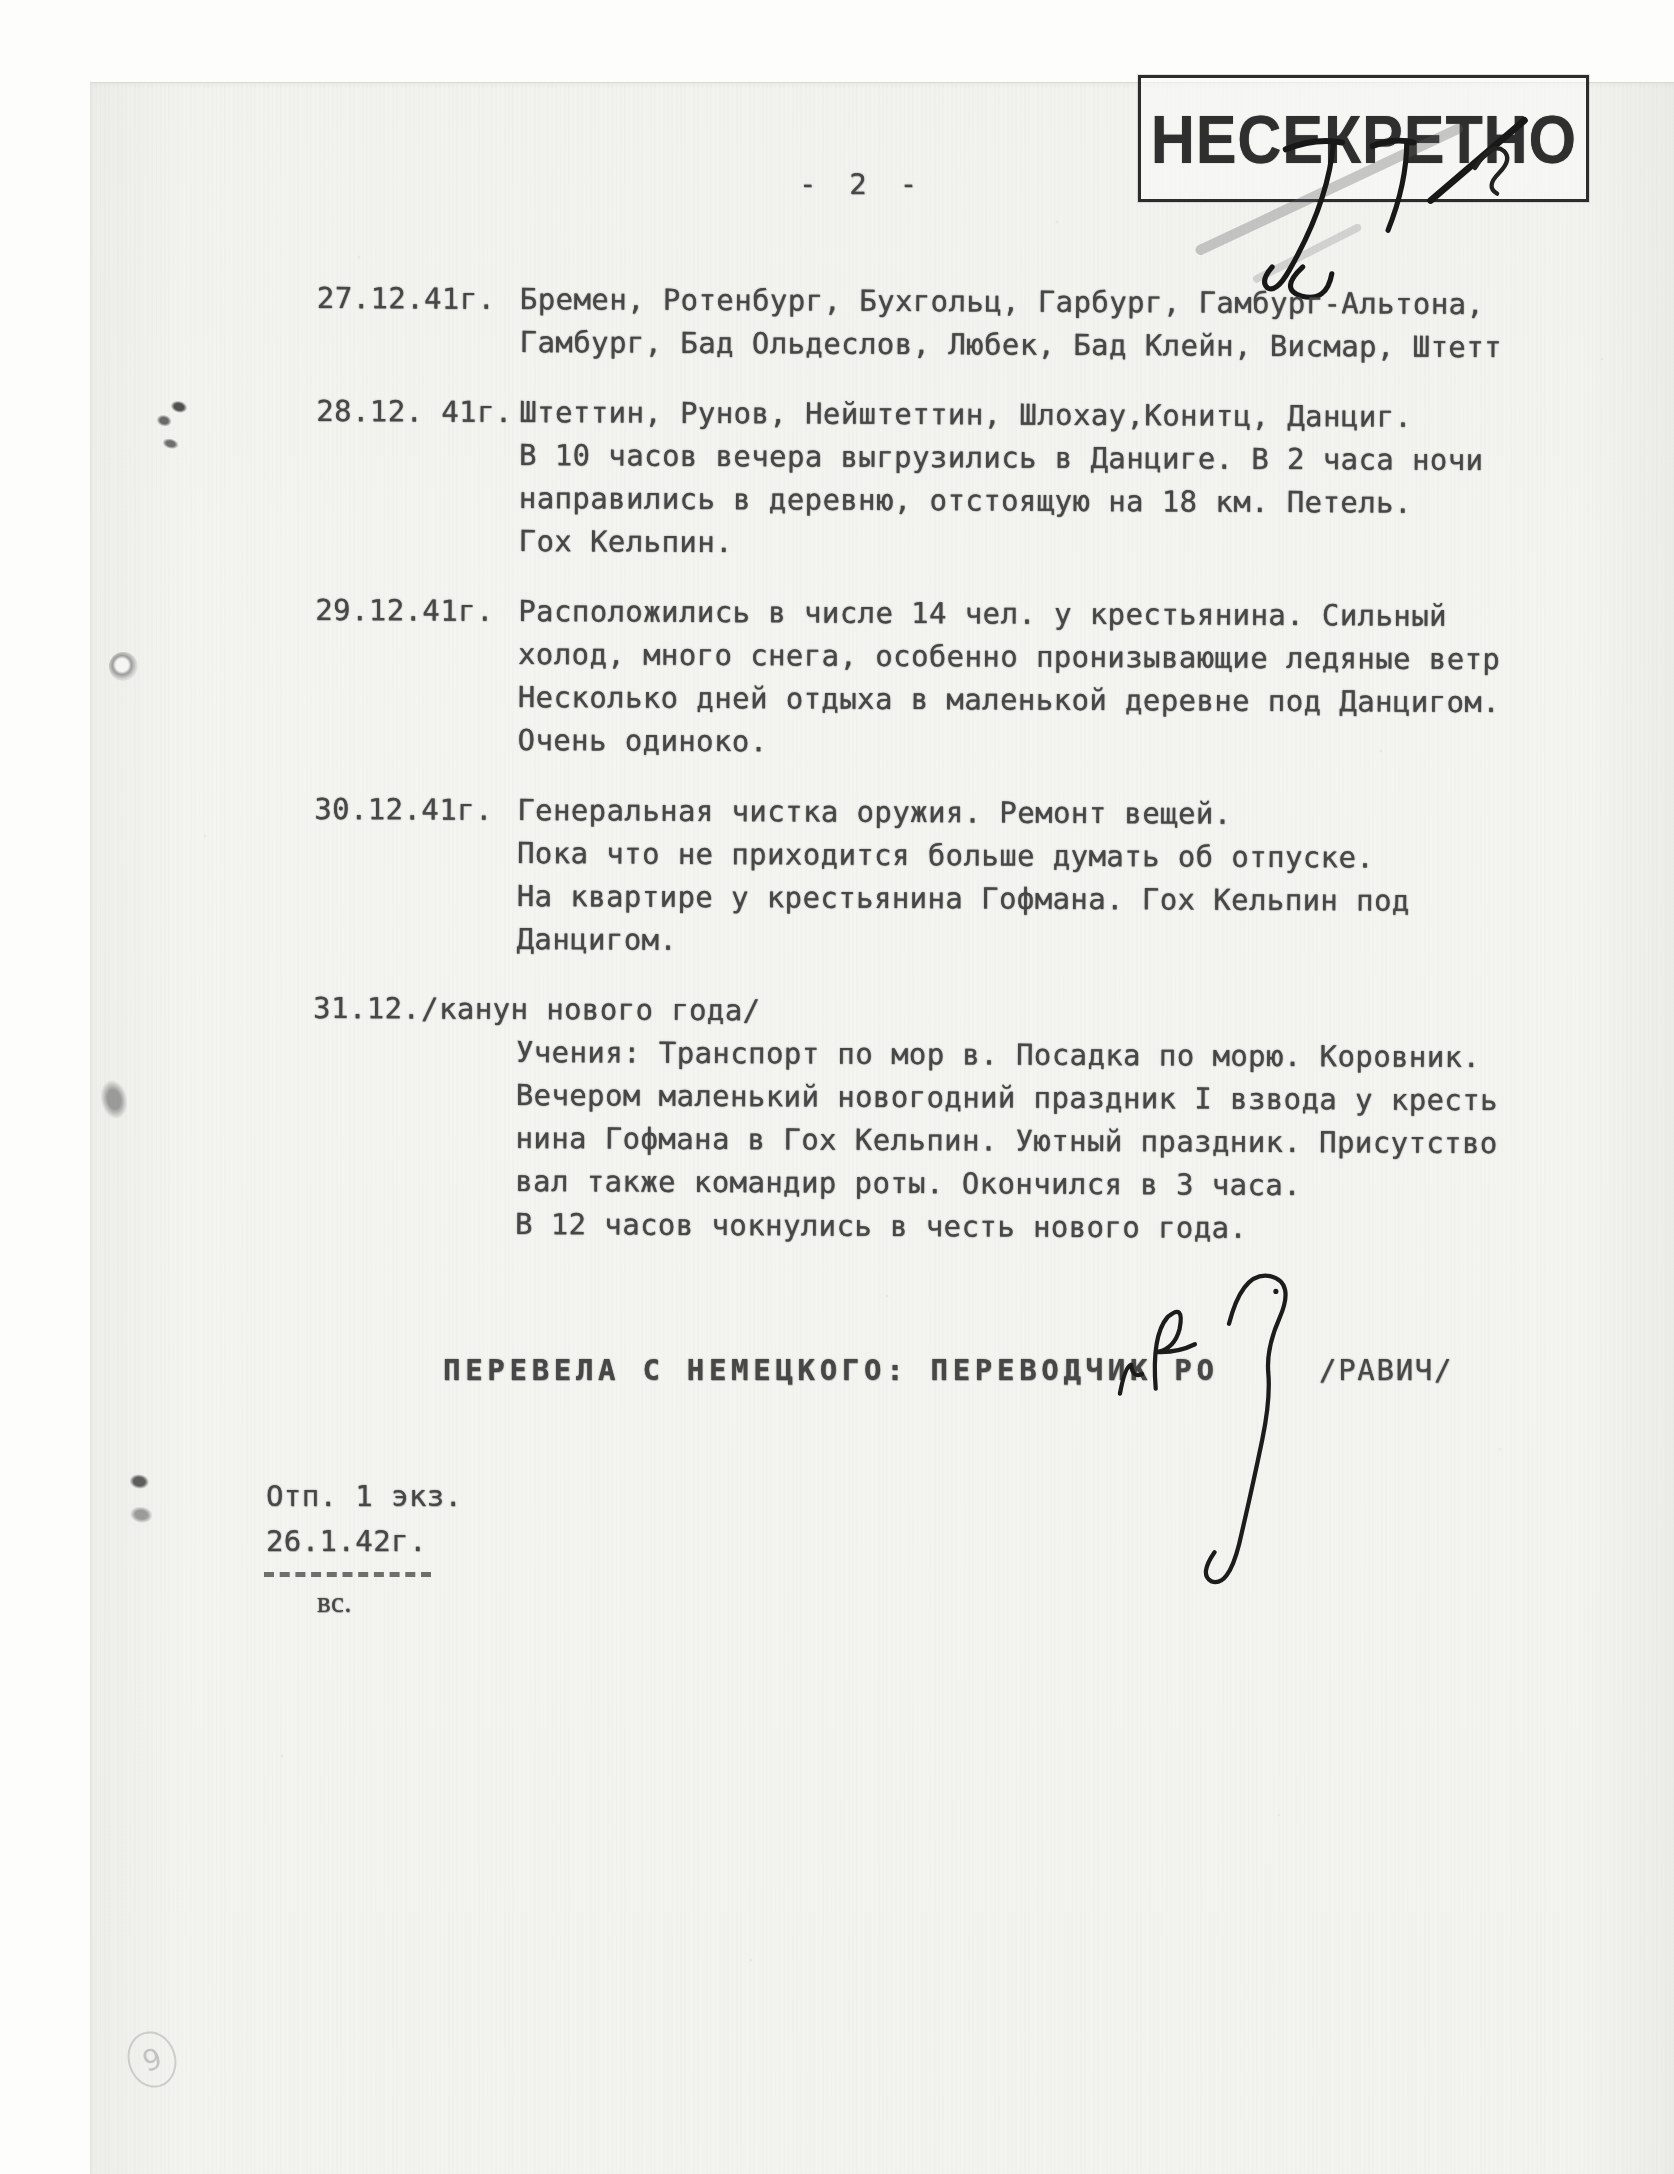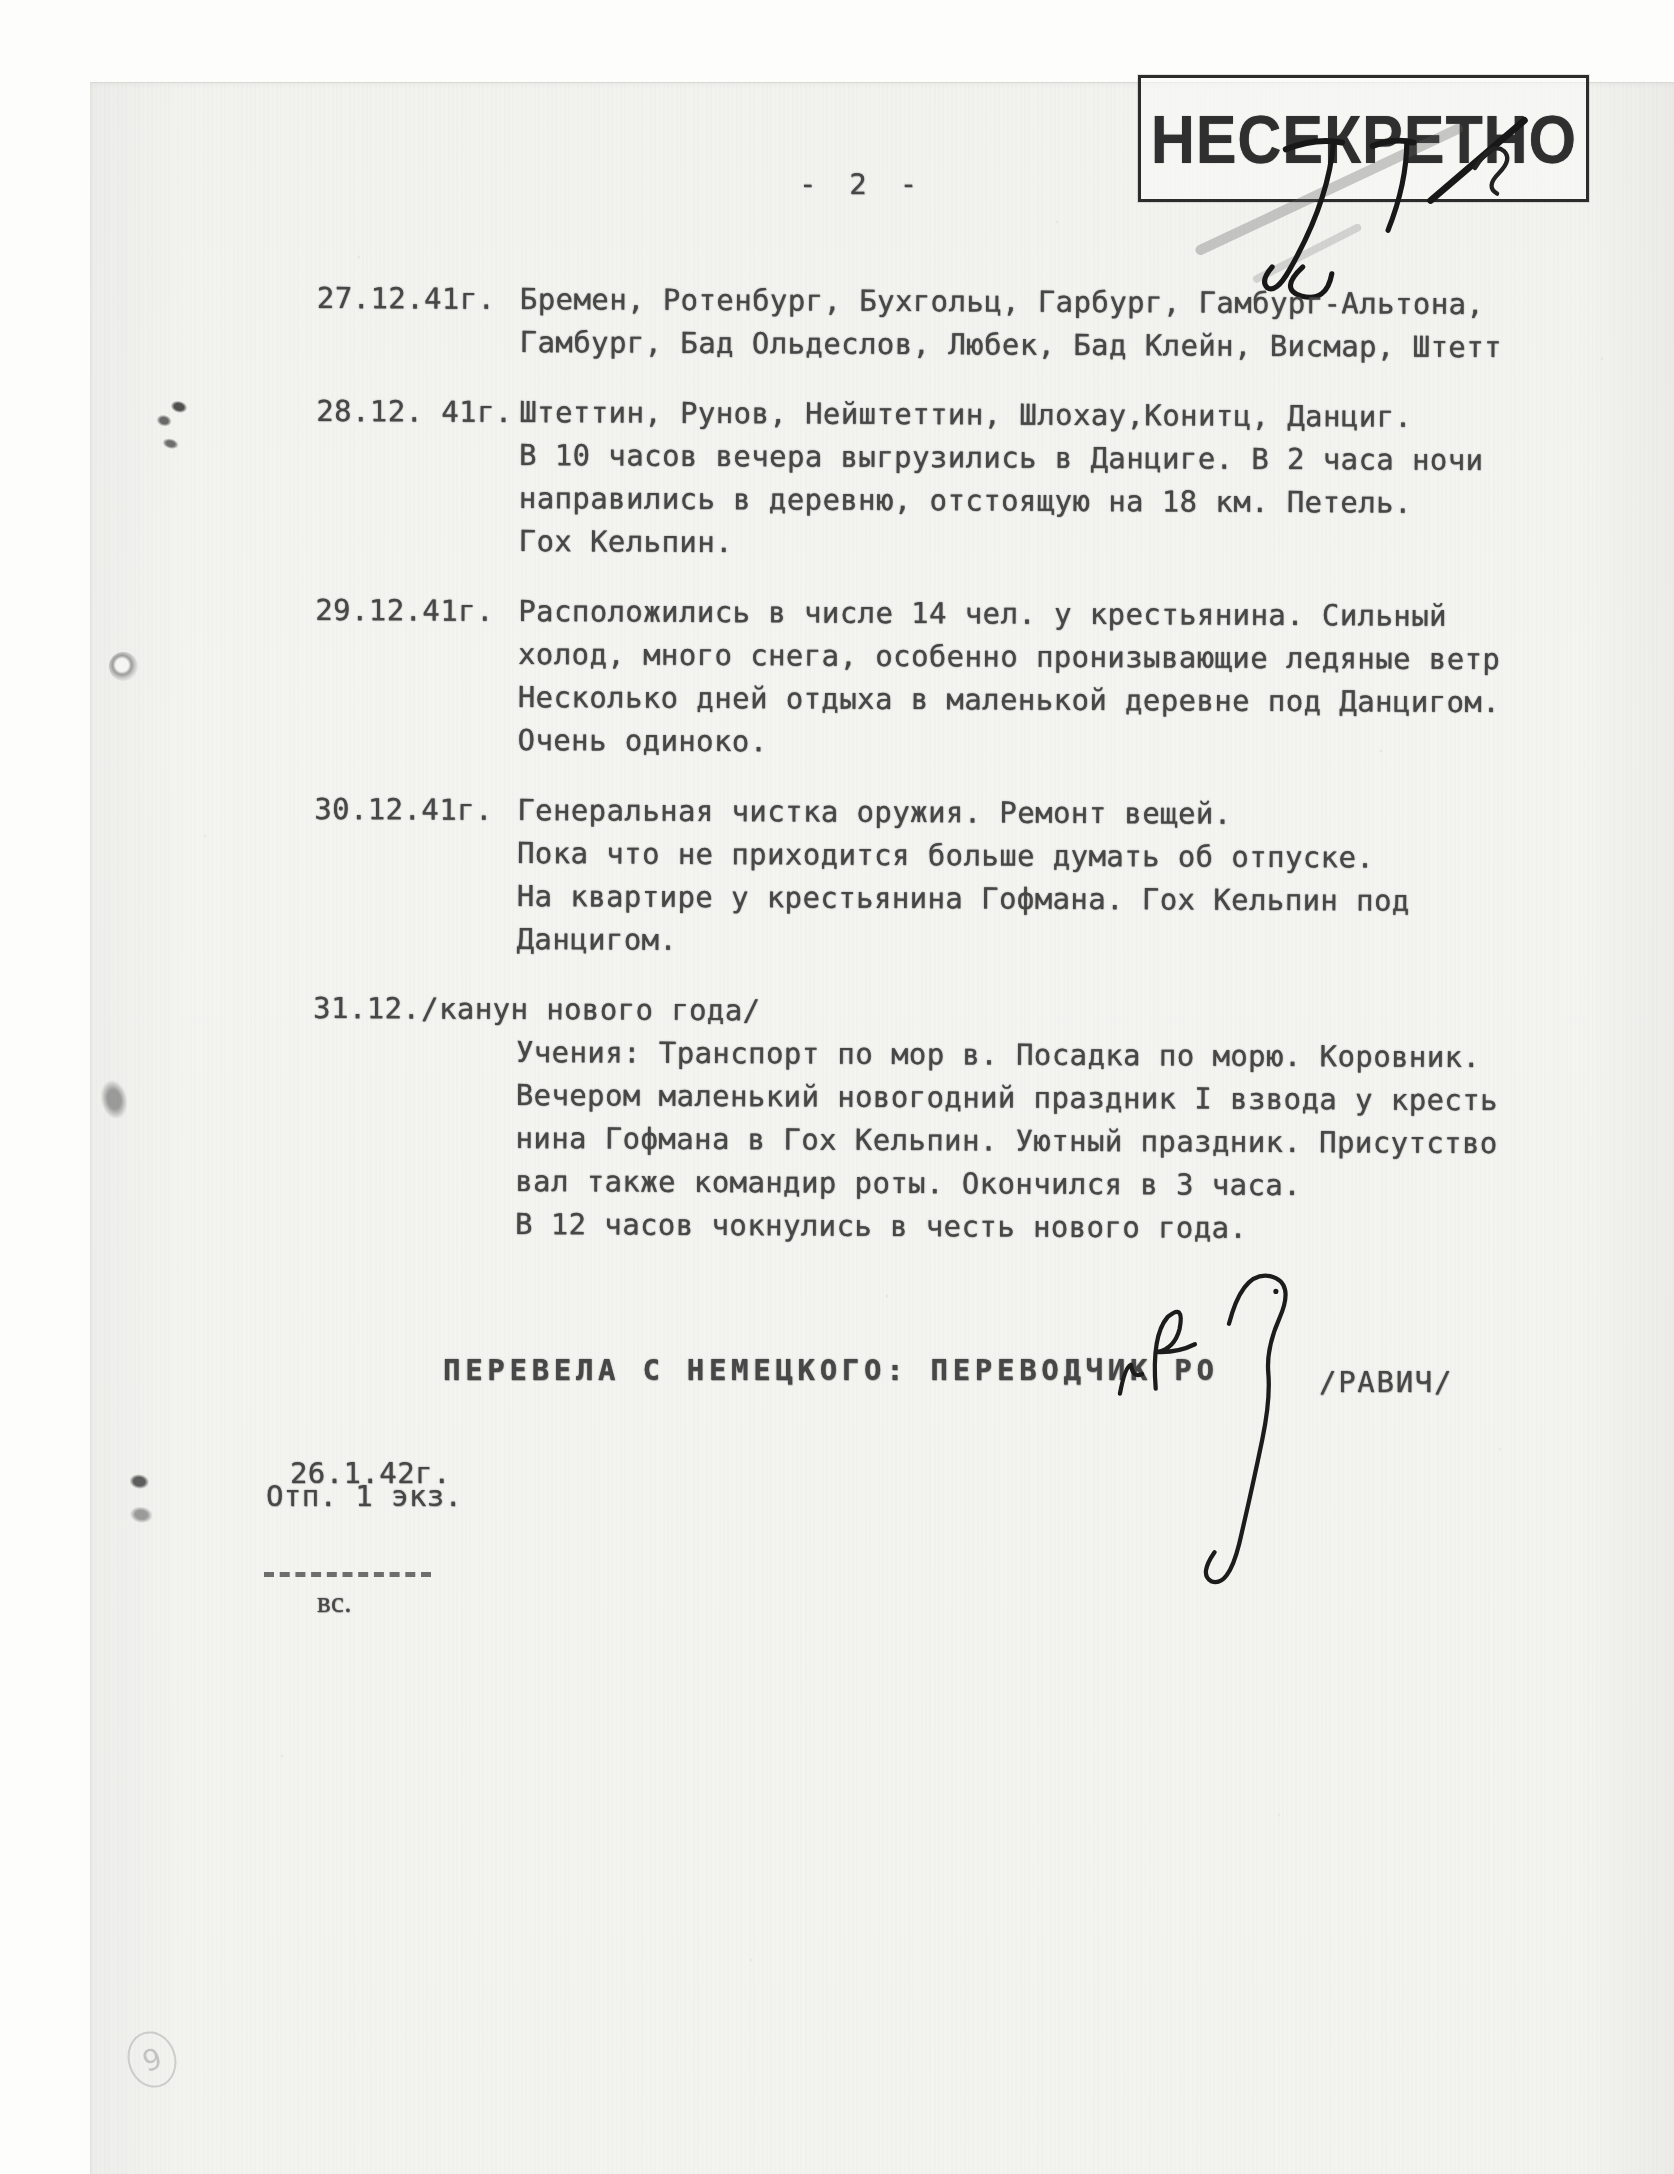--- a/index.html
+++ b/index.html
@@ -46,23 +46,23 @@
     box-shadow:0 0 0 0.9px rgba(44,44,44,0.15);
   }
   .stamp-text{
     font-family:"Liberation Sans","DejaVu Sans",sans-serif;
     font-weight:700;font-size:68px;color:#2f2f2f;letter-spacing:0.9px;
     transform:scaleX(0.9);white-space:nowrap;
     text-shadow:0 0 0.9px rgba(47,47,47,0.8);
   }
   
   .translator{position:absolute;left:443px;top:1353px;letter-spacing:4.7px;font-weight:bold;}
-  .translator-name{position:absolute;left:1319px;top:1353px;letter-spacing:1.7px;margin-top:12px;}
+  .translator-name{position:absolute;left:1319px;top:1353px;letter-spacing:1.7px;}
   .foot-copies{position:absolute;left:266px;top:1479px;}
-  .foot-date{position:absolute;left:266px;top:1456px;margin-left:24px;}
+  .foot-date{position:absolute;left:266px;top:1524px;}
   .foot-dash{position:absolute;left:264px;top:1572px;width:167px;height:0;
     border-top:5.1px dashed #4e4e4e;opacity:0.8;}
   .foot-initials{position:absolute;left:317px;top:1586px;font-family:Liberation Serif, serif;}
   
   .blob1{position:absolute;left:152px;top:394px;width:37px;height:63px;
     background:
       radial-gradient(ellipse 12px 8.5px at 60% 18%,rgba(40,40,40,0.8) 0 40%,rgba(40,40,40,0) 70%),
       radial-gradient(ellipse 10.2px 7.7px at 30% 45%,rgba(60,60,60,0.75) 0 40%,rgba(60,60,60,0) 75%),
       radial-gradient(ellipse 11px 6.8px at 62% 78%,rgba(55,55,55,0.7) 0 40%,rgba(55,55,55,0) 75%);
     transform:rotate(14deg);}

